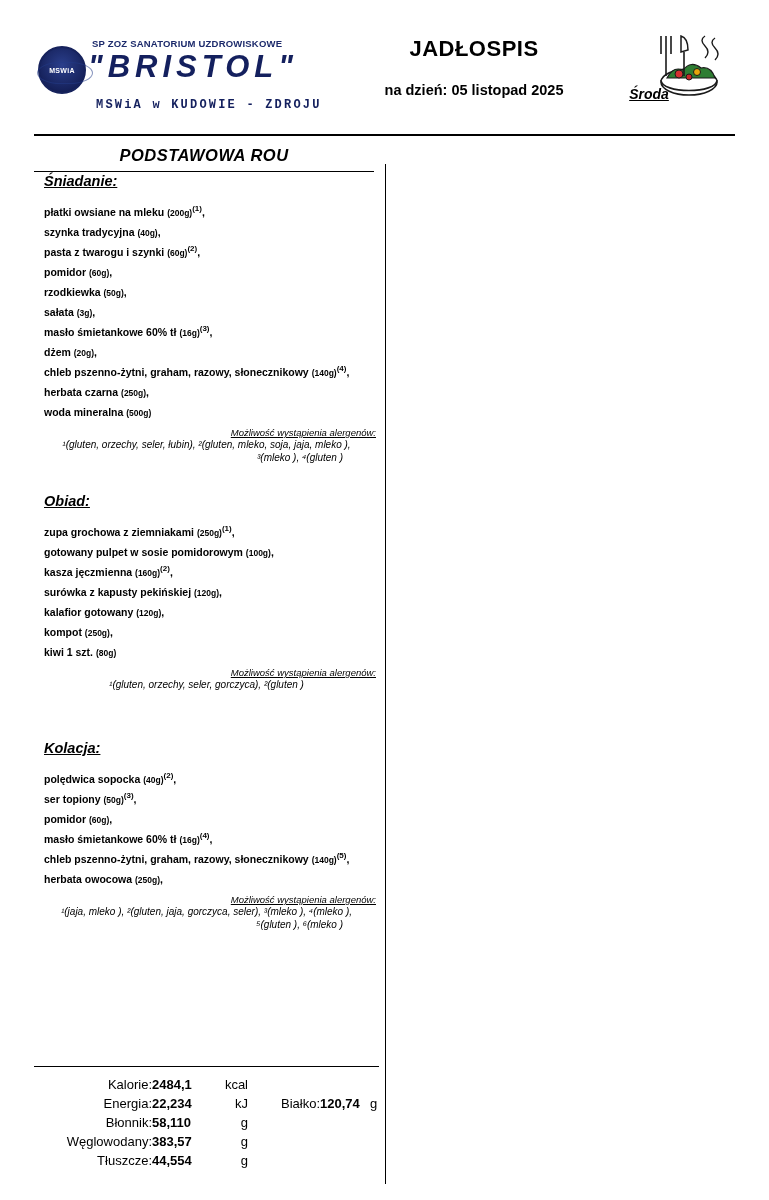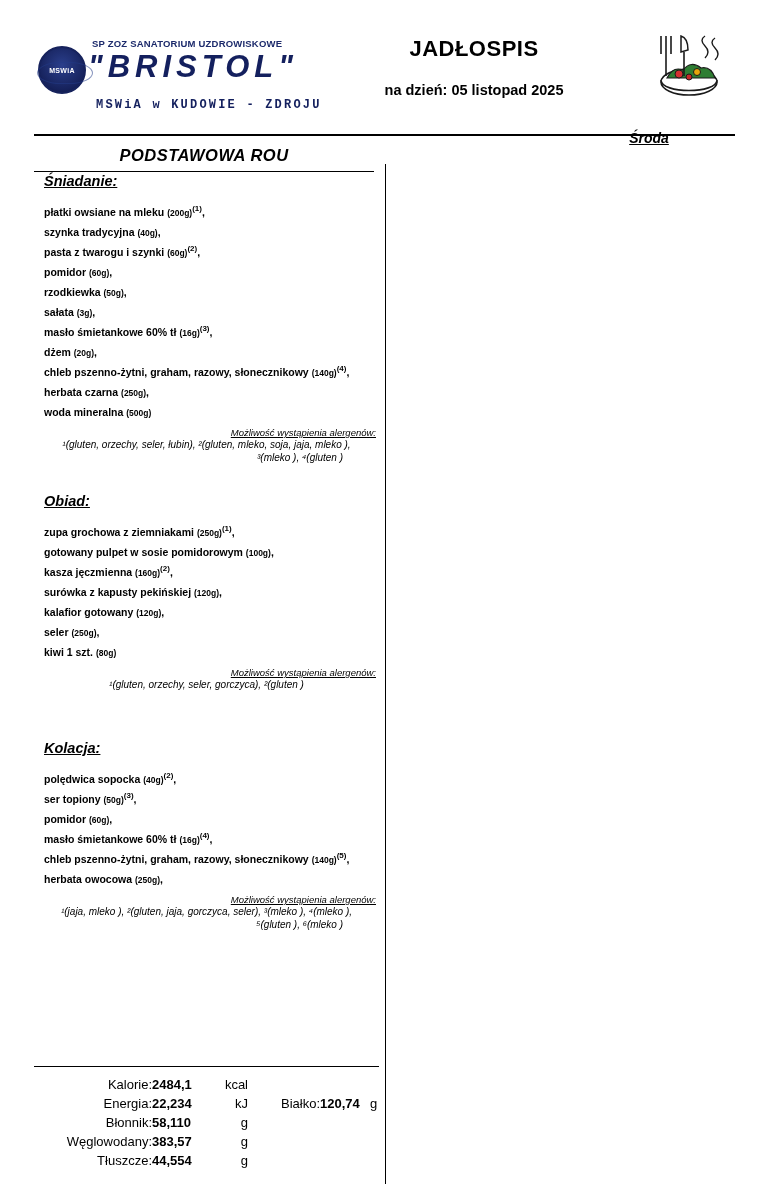--- a/index.html
+++ b/index.html
@@ -119,21 +119,20 @@
   .weekday {
     position: absolute;
     left: 570px;
     top: 56px;
     width: 90px;
     text-align: center;
     font-size: 14px;
     font-style: italic;
     font-weight: bold;
     text-decoration: underline;
-    margin-top: 44px;
   }
   .food-icon {
     position: absolute;
     right: 0px;
     top: 2px;
     width: 86px;
     height: 72px;
   }
 
   
@@ -415,21 +414,21 @@
       </div>
       <div class="dish">
         <span>surówka z kapusty pekińskiej</span>
         <span class="gram">(120g)</span><sup></sup><span>,</span>
       </div>
       <div class="dish">
         <span>kalafior gotowany</span>
         <span class="gram">(120g)</span><sup></sup><span>,</span>
       </div>
       <div class="dish">
-        <span>seler</span>
+        <span>kompot</span>
         <span class="gram">(250g)</span><sup></sup><span>,</span>
       </div>
       <div class="dish">
         <span>kiwi 1 szt.</span>
         <span class="gram">(80g)</span><sup></sup><span></span>
       </div>
 
       <div class="allergen-head">Możliwość wystąpienia alergenów:</div>
       <div class="allergen-body">
         <span class="ln-center">¹(gluten, orzechy, seler,  gorczyca), ²(gluten  )</span>

